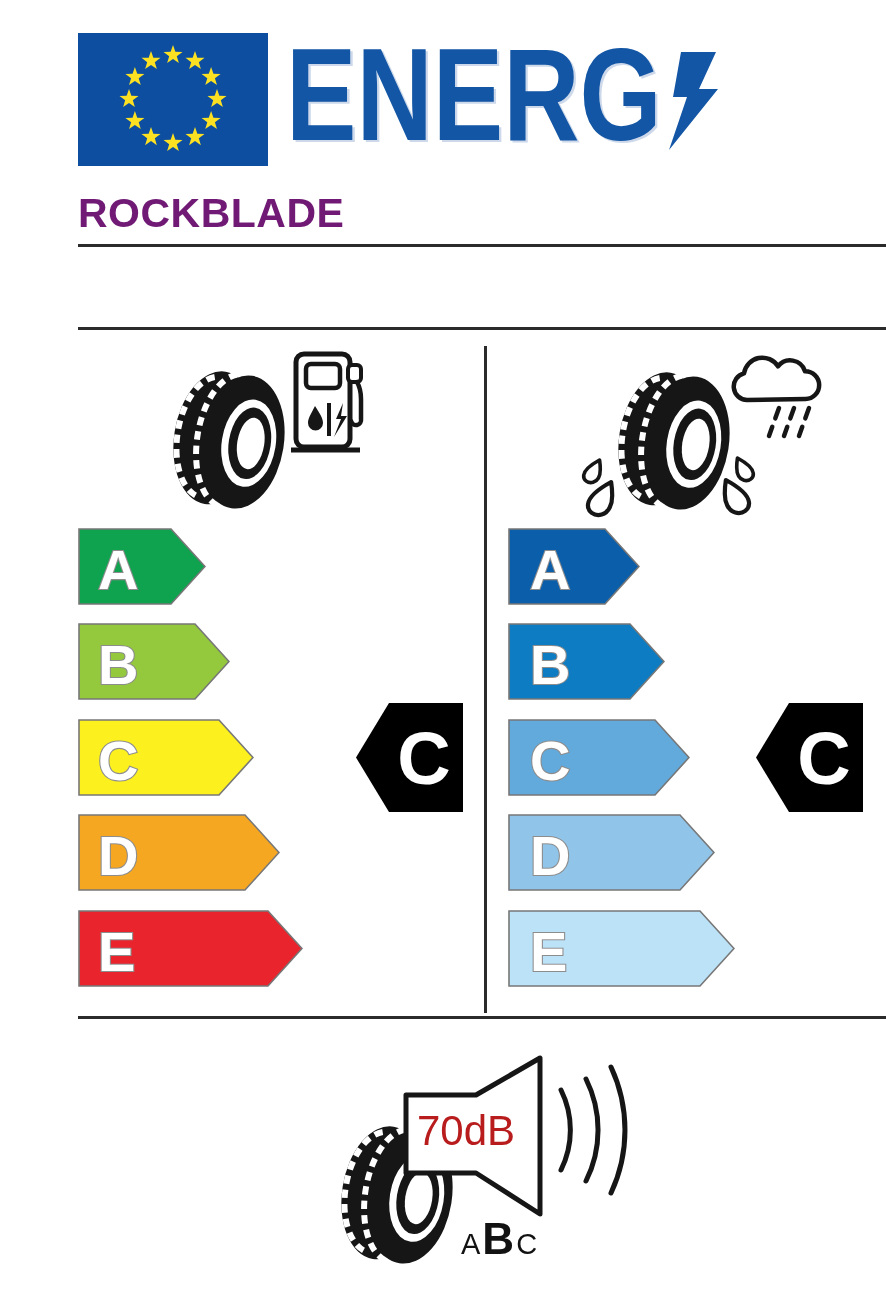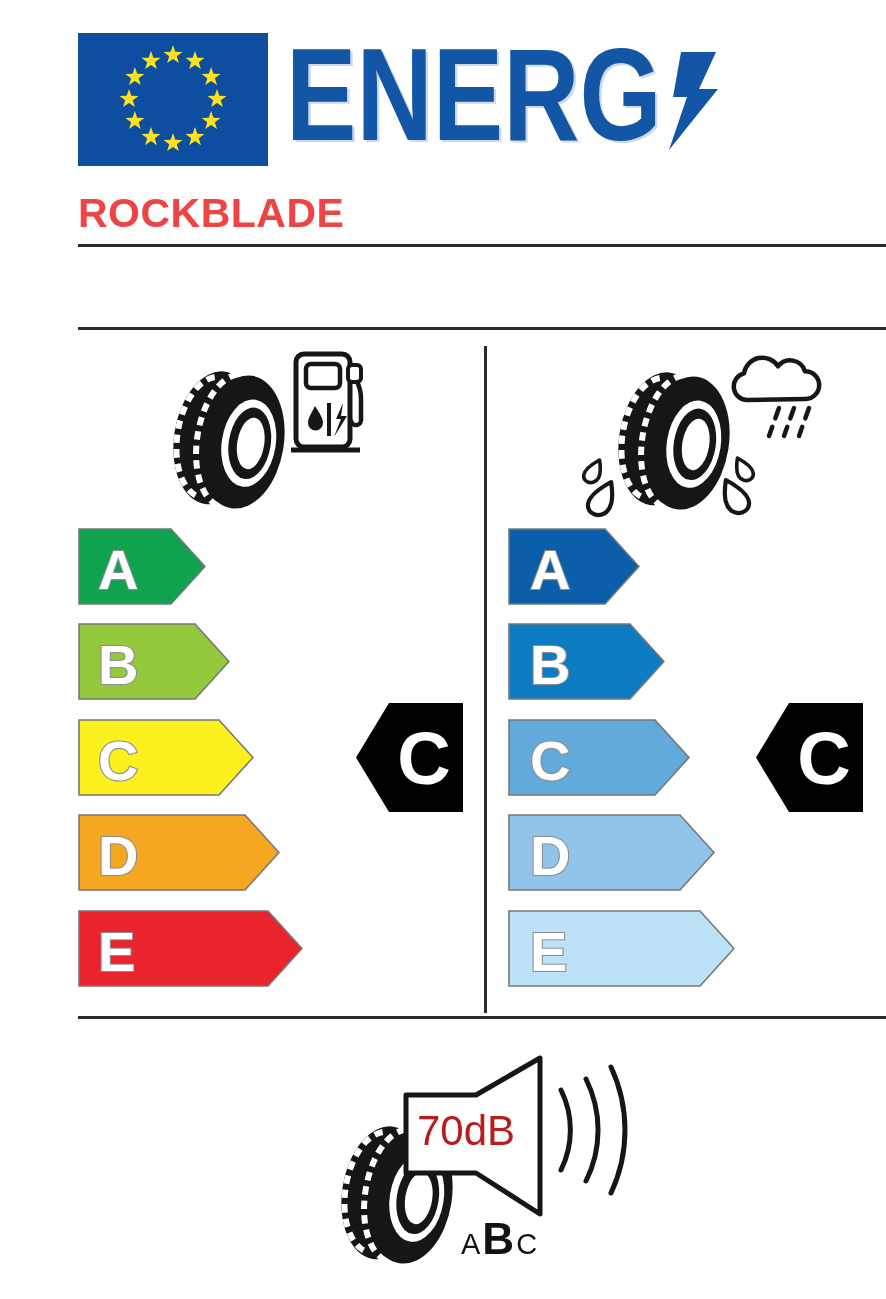--- a/index.html
+++ b/index.html
@@ -11,21 +11,21 @@
   .abs{position:absolute;}
   
   .energ{
     position:absolute;left:243px;top:40px;height:110px;line-height:110px;
     font-size:132px;font-weight:bold;letter-spacing:0px;white-space:nowrap;
     transform:scaleX(0.80);transform-origin:left top;
     text-shadow:3px 2px 0 #cdd9ea;
   }
   .brand{
     position:absolute;left:35px;top:193px;font-size:41px;font-weight:bold;
-    letter-spacing:0.5px;color:#ef4444;line-height:1;
+    letter-spacing:0.5px;color:#701a75;line-height:1;
   }
   .hr{position:absolute;left:35px;width:817px;height:0;border-top:3px solid #2b2b2b;}
   .vdiv{position:absolute;left:441px;top:346px;width:3px;height:667px;background:#2b2b2b;}
   
   .arrow{position:absolute;}
   .grade-letter{
     font-family:"Liberation Sans","DejaVu Sans",sans-serif;
     font-size:56px;font-weight:bold;fill:#ffffff;
     stroke:#8d8d8d;stroke-width:2.2px;paint-order:stroke;
   }

